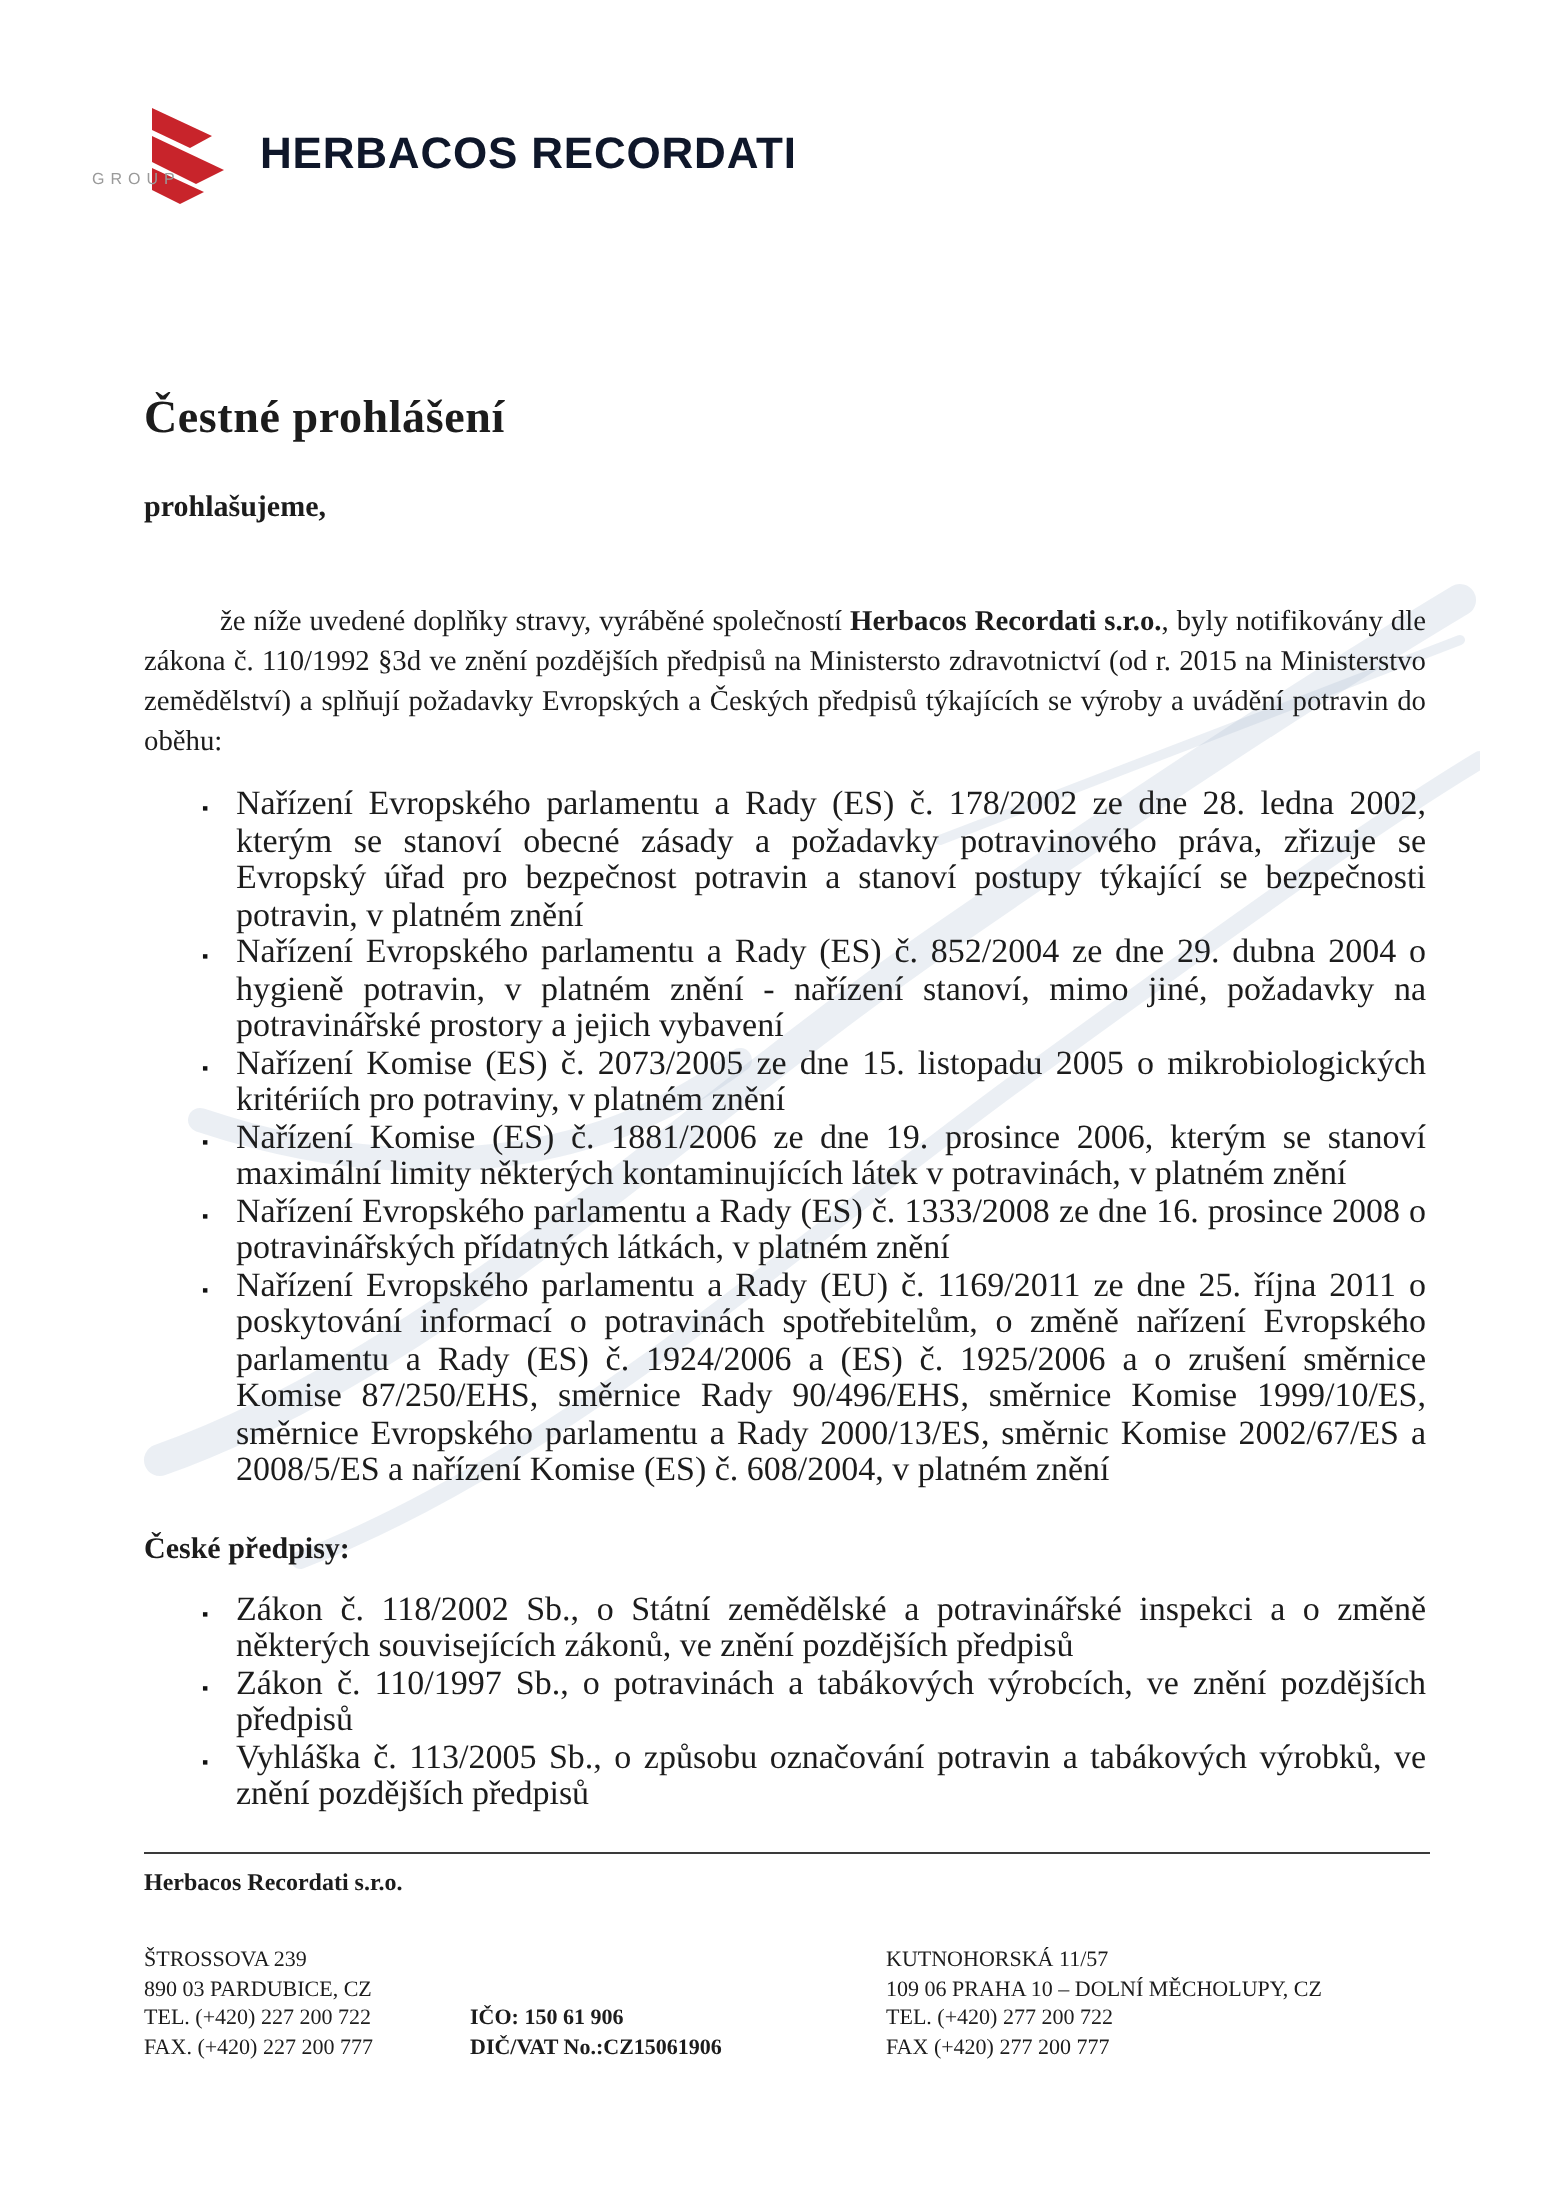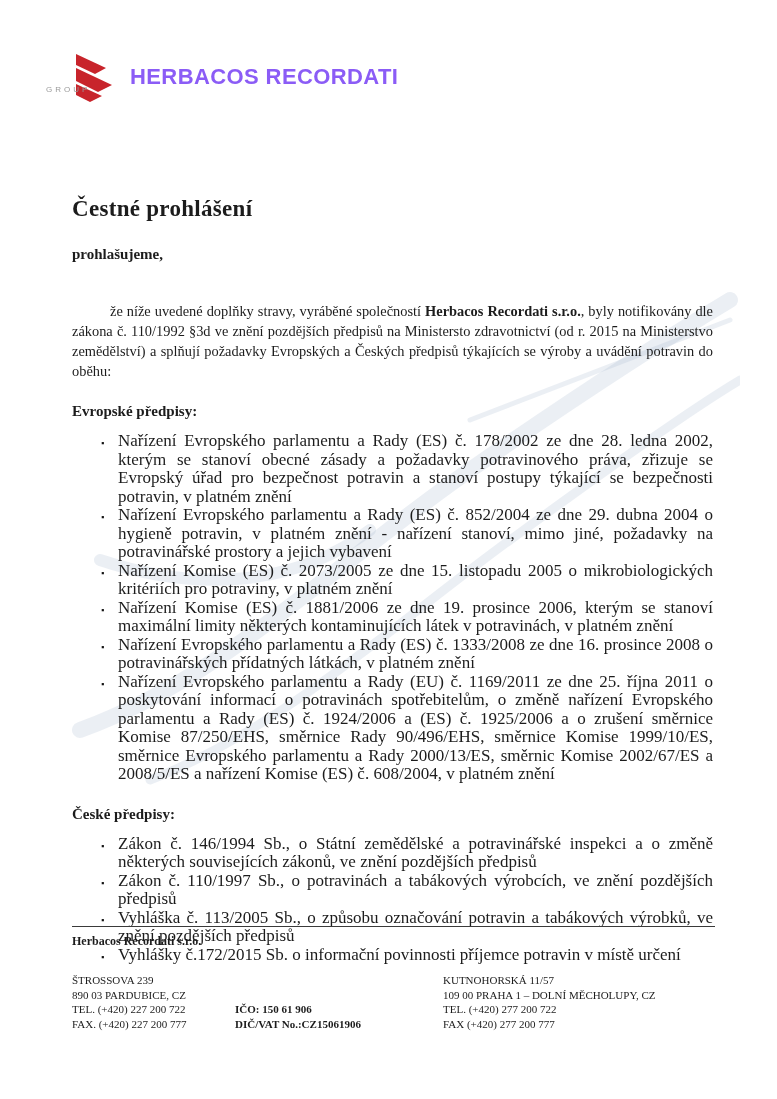--- a/index.html
+++ b/index.html
@@ -21,21 +21,21 @@
   .logo-row { display:flex; align-items:flex-start; gap:10px; height:62px; }
   .logo-mark-wrap { position:relative; width:48px; height:58px; flex:0 0 auto; }
   .logo-group {
     position:absolute; left:-26px; bottom:16px;
     font-family:"Liberation Sans", sans-serif;
     font-size:8px; letter-spacing:3px; color:#9a9a9a;
   }
   .logo-text {
     font-family:"Liberation Sans", sans-serif;
     font-size:22px; font-weight:600; letter-spacing:0.4px;
-    color:#8b5cf6; margin-top:12px;
+    color:#0f172a; margin-top:12px;
   }
 
   
   .title {
     font-weight:bold; font-size:23px;
     margin-top:82px; letter-spacing:0.3px;
   }
   .subtitle {
     text-align:left; font-weight:bold; font-size:15px;
     margin-top:24px;
@@ -113,53 +113,51 @@
       <span class="logo-group">GROUP</span>
     </div>
     <div class="logo-text">HERBACOS RECORDATI</div>
   </div>
 
   <div class="title">Čestné prohlášení</div>
   <div class="subtitle">prohlašujeme,</div>
 
   <p class="intro"><span>že níže uvedené doplňky stravy, vyráběné společností </span><strong>Herbacos Recordati s.r.o.</strong><span>,  byly notifikovány dle  zákona č. 110/1992 §3d ve znění pozdějších předpisů na Ministersto zdravotnictví (od r. 2015 na Ministerstvo zemědělství) a splňují požadavky Evropských a Českých předpisů týkajících se výroby a uvádění potravin do oběhu:</span></p>
 
-  <div class="section-heading">Evropské předpisy:</div>
   <ul class="reg-list">
     <li>Nařízení Evropského parlamentu a Rady (ES) č. 178/2002 ze dne 28. ledna 2002, kterým se stanoví obecné zásady a požadavky potravinového práva, zřizuje se Evropský úřad pro bezpečnost potravin a stanoví postupy  týkající se bezpečnosti potravin, v platném znění</li>
     <li>Nařízení Evropského parlamentu a Rady (ES) č. 852/2004 ze dne 29. dubna 2004 o hygieně potravin, v platném znění - nařízení stanoví, mimo jiné, požadavky na potravinářské prostory a jejich vybavení</li>
     <li>Nařízení Komise (ES) č. 2073/2005 ze dne 15. listopadu 2005 o mikrobiologických kritériích pro potraviny, v platném znění</li>
     <li>Nařízení Komise (ES) č. 1881/2006 ze dne 19. prosince 2006, kterým se stanoví maximální limity některých kontaminujících látek v potravinách, v platném znění</li>
     <li>Nařízení Evropského parlamentu a Rady (ES) č. 1333/2008 ze dne 16. prosince 2008 o potravinářských přídatných látkách, v platném znění</li>
     <li>Nařízení Evropského parlamentu a Rady (EU) č. 1169/2011 ze dne 25. října 2011 o poskytování informací o potravinách spotřebitelům, o změně nařízení Evropského parlamentu a Rady (ES) č. 1924/2006 a (ES) č. 1925/2006 a o zrušení směrnice Komise 87/250/EHS, směrnice Rady 90/496/EHS, směrnice Komise 1999/10/ES, směrnice Evropského parlamentu a Rady 2000/13/ES, směrnic Komise 2002/67/ES a 2008/5/ES a nařízení Komise (ES) č. 608/2004, v platném znění</li>
   </ul>
 
   <div class="section-heading">České předpisy:</div>
   <ul class="reg-list">
-    <li>Zákon č. 146/1994 Sb., o Státní zemědělské a potravinářské inspekci a o změně některých souvisejících zákonů, ve znění pozdějších předpisů</li>
+    <li>Zákon č. 118/2002 Sb., o Státní zemědělské a potravinářské inspekci a o změně některých souvisejících zákonů, ve znění pozdějších předpisů</li>
     <li>Zákon č. 110/1997 Sb., o potravinách a tabákových výrobcích, ve znění pozdějších předpisů</li>
     <li>Vyhláška č. 113/2005 Sb., o způsobu označování potravin a tabákových výrobků, ve znění pozdějších předpisů</li>
-    <li>Vyhlášky č.172/2015 Sb. o informační povinnosti příjemce potravin v místě určení</li>
   </ul>
 
 </div>
 
 <div class="footer">
   <div class="footer-company">Herbacos Recordati s.r.o.</div>
   <div class="footer-cols">
     <div class="footer-col-left">
       <div>ŠTROSSOVA 239</div>
       <div>890 03 PARDUBICE, CZ</div>
       <div>TEL. (+420) 227 200 722</div>
       <div>FAX. (+420) 227 200 777</div>
     </div>
     <div class="footer-col-middle">
       <div>IČO: 150 61 906</div>
       <div>DIČ/VAT No.:CZ15061906</div>
     </div>
     <div class="footer-col-right">
       <div>KUTNOHORSKÁ 11/57</div>
-      <div>109 00 PRAHA 1 – DOLNÍ MĚCHOLUPY, CZ</div>
+      <div>109 06 PRAHA 10 – DOLNÍ MĚCHOLUPY, CZ</div>
       <div>TEL. (+420) 277 200 722</div>
       <div>FAX  (+420) 277 200 777</div>
     </div>
   </div>
 </div>
 
 </body></html>

